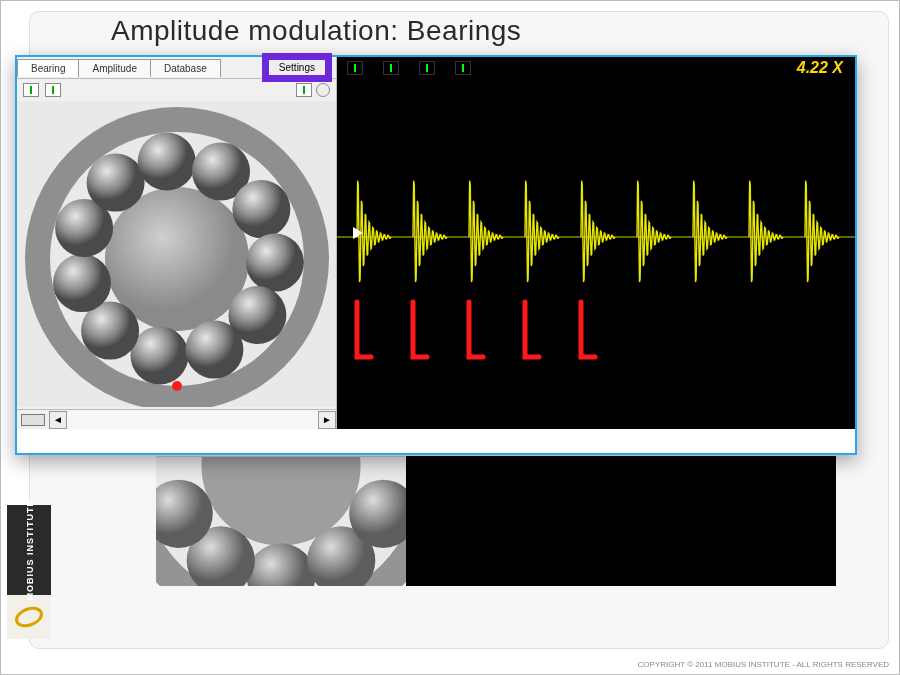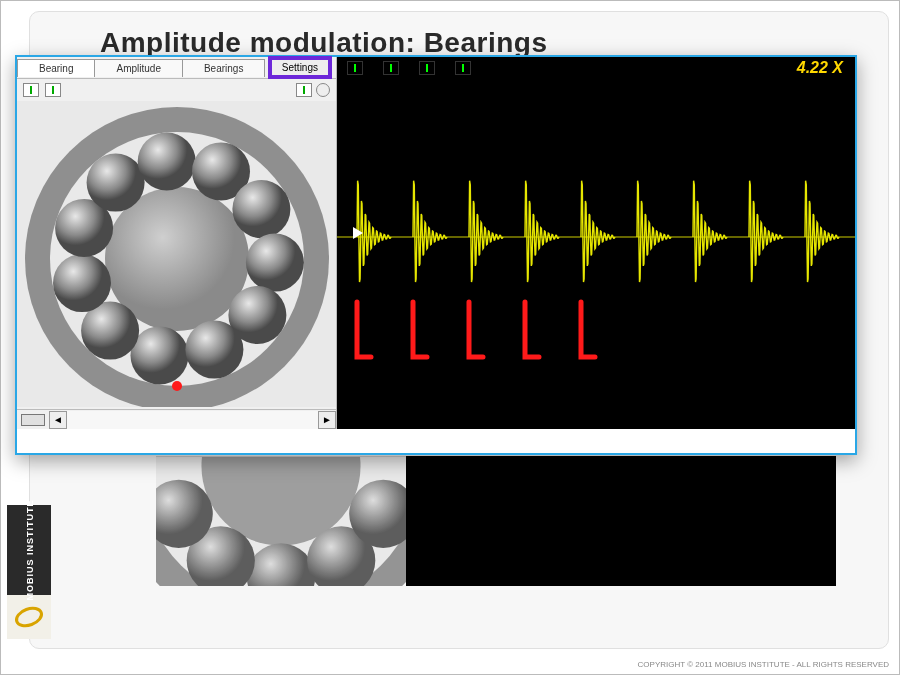--- a/index.html
+++ b/index.html
@@ -6,22 +6,22 @@
   html, body { width: 900px; height: 675px; font-family: Arial, Helvetica, sans-serif; background: #fff; }
   .slide {
     width: 900px; height: 675px; position: relative; background: #fff;
     border: 1px solid #bbb;
   }
   .slide-card {
     position: absolute; left: 28px; top: 10px; right: 10px; bottom: 25px;
     background: #f7f7f7; border-radius: 10px; border: 1px solid #e0e0e0;
   }
   .slide-title {
-    position: absolute; left: 99px; top: 14px;
-    font-size: 28px; font-weight: 700; letter-spacing: 0.5px; color: #2a2a2a; margin-top: 12px;
+    position: absolute; left: 110px; top: 14px;
+    font-size: 28px; font-weight: 400; letter-spacing: 0.5px; color: #2a2a2a;
   }
   .footer-text {
     position: absolute; right: 10px; bottom: 5px; font-size: 8px; color: #888;
   }
   .logo-strip {
     position: absolute; left: 6px; bottom: 35px; width: 44px;
   }
   .logo-top {
     width: 44px; height: 90px; background: #2a2a2a; display: flex; align-items: center; justify-content: center;
   }
@@ -59,24 +59,24 @@
   }
   .winbtns { position: absolute; right: 0; top: 0; display:flex; height: 24px; }
   .winbtn { width: 32px; height: 24px; display:flex; align-items:center; justify-content:center; font-size: 13px; }
   .winbtn.close { background: #d9432b; color:#fff; }
 
   .app-body { display:flex; height: calc(100% - 24px); }
   .left-panel { width: 320px; border-right: 1px solid #bbb; background: #f0f0f0; position: relative; }
   .right-panel { flex:1; background:#000; position: relative; }
 
   .tabs-row { display:flex; align-items:center; height: 22px; background:#f0f0f0; border-bottom:1px solid #bbb; font-size:10px; }
-  .tab { padding: 3px 21px; border: 1px solid #999; border-bottom: none; background:#f9f9f9; margin-right:-1px; cursor:pointer; color:#333; }
+  .tab { padding: 3px 13px; border: 1px solid #999; border-bottom: none; background:#f9f9f9; margin-right:-1px; cursor:pointer; color:#333; }
   .tab.active { background:#fff; position:relative; z-index:1; }
   .tabs-spacer { flex:1; }
-  .settings-btn { font-size:10px; padding:2px 10px; border:4px solid #6d28d9; background:#eee; margin-right:4px; cursor:pointer;}
+  .settings-btn { font-size:10px; padding:2px 10px; border:7px solid #6d28d9; background:#eee; margin-right:4px; cursor:pointer;}
 
   .small-controls { display:flex; gap:6px; padding:4px 6px; align-items:center; height: 22px;}
   .mini-ctrl { width:16px; height:14px; border:1px solid #888; background:#fff; display:flex; align-items:center; justify-content:center;}
   .mini-ctrl .bar { width:2px; height:8px; background:#0a0;}
   .mini-right { margin-left:auto; display:flex; gap:4px; align-items:center; }
   .mini-knob { width:14px; height:14px; border:1px solid #888; border-radius:50%; background:#eee;}
 
   .bearing-view {
     position:absolute; left:0; top:44px; right:0; bottom:22px; background:#e9e9e9; overflow:hidden;
   }
@@ -139,21 +139,21 @@
   <div class="footer-text">COPYRIGHT © 2011 MOBIUS INSTITUTE - ALL RIGHTS RESERVED</div>
 
   <div class="app-window">
 
     <div class="app-body">
 
       <div class="left-panel">
         <div class="tabs-row">
           <div class="tab active">Bearing</div>
           <div class="tab">Amplitude</div>
-          <div class="tab">Bearings</div>
+          <div class="tab">Database</div>
           <div class="tabs-spacer"></div>
           <div class="settings-btn">Settings</div>
         </div>
         <div class="small-controls">
           <div class="mini-ctrl">
               <div class="bar"></div>
             </div>
           <div class="mini-ctrl">
               <div class="bar"></div>
             </div>

